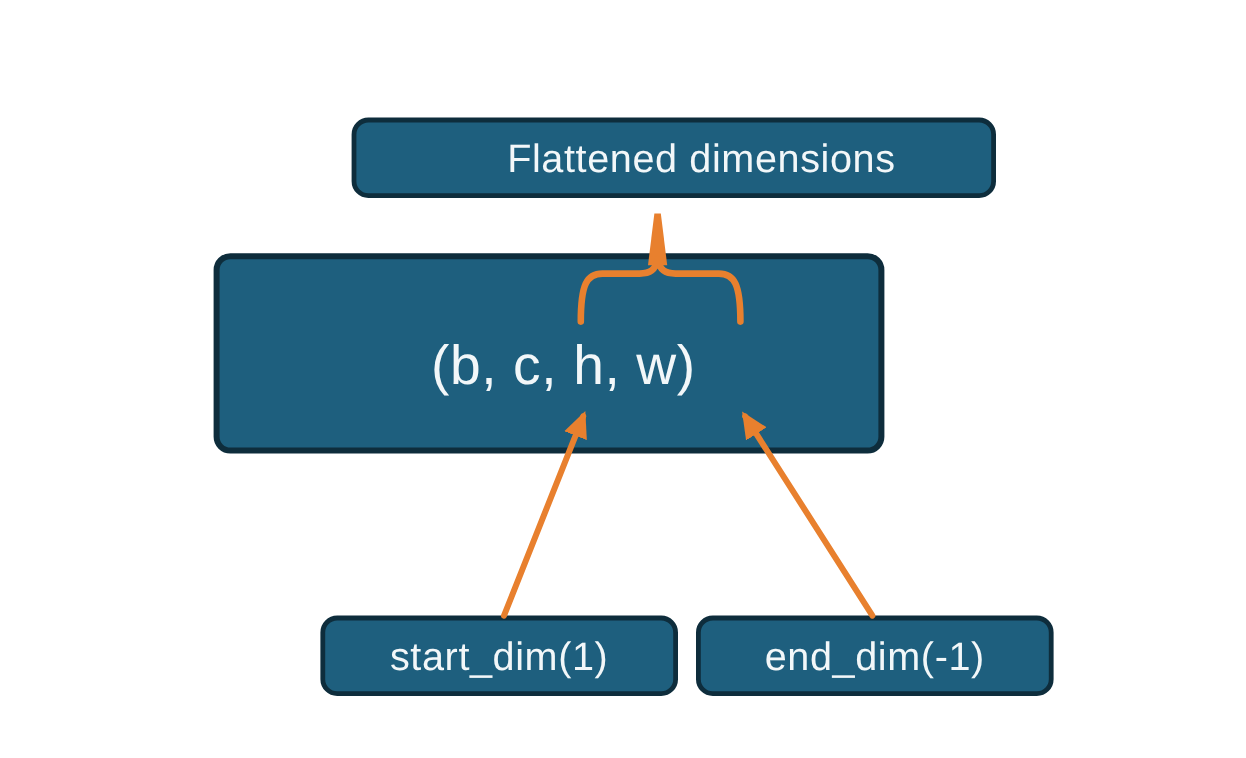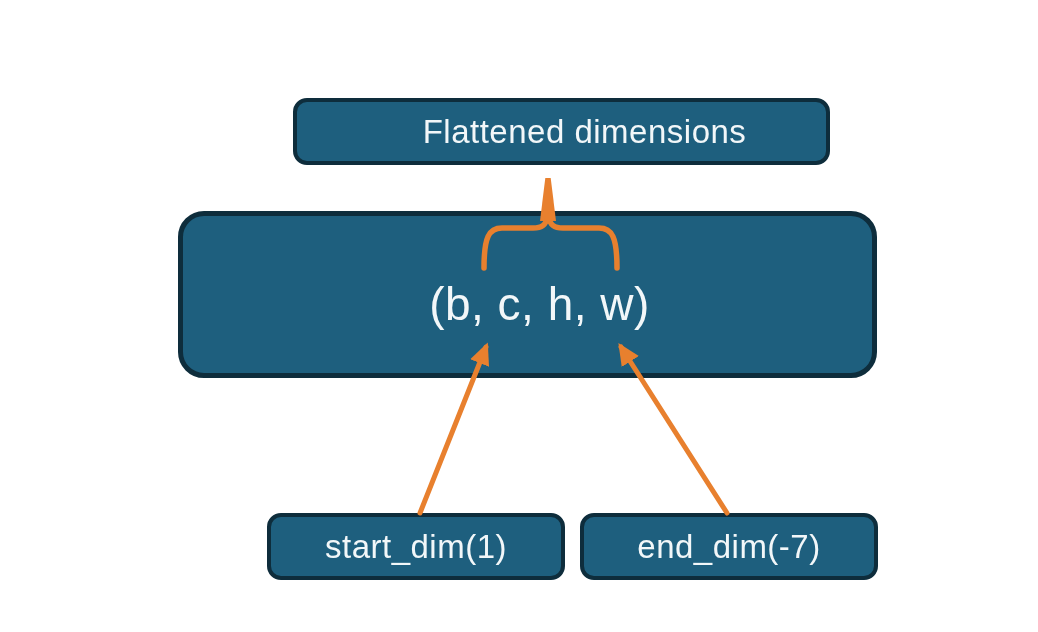--- a/index.html
+++ b/index.html
@@ -32,23 +32,23 @@
     color: var(--text-color);
   }
   .top-box {
     left: 293px; top: 98px;
     width: 537px; height: 67px;
     font-size: 33px;
     padding-left: 46px;
   }
   .big-box {
     left: 178px; top: 211px;
-    width: 699px; height: 167px;
+    width: 559px; height: 167px;
     border-width: 5px;
-    border-radius: 26px;
+    border-radius: 14px;
     font-size: 46px;
     padding-top: 18px;
     padding-left: 24px;
   }
   .small-box {
     top: 513px;
     width: 298px; height: 67px;
     font-size: 33px;
   }
   .start-box { left: 267px; }
@@ -79,21 +79,21 @@
 
   <div class="box big-box">
     <span>(b, c, h, w)</span>
   </div>
 
   <div class="box small-box start-box">
     <span>start_dim(1)</span>
   </div>
 
   <div class="box small-box end-box">
-    <span>end_dim(-7)</span>
+    <span>end_dim(-1)</span>
   </div>
 
   <svg class="overlay" viewBox="0 0 1038 632" xmlns="http://www.w3.org/2000/svg">
     <defs>
       <marker id="arrowhead" viewBox="0 0 10 10" refX="7.5" refY="5" markerWidth="4.6" markerHeight="4.6" markerUnits="strokeWidth" orient="auto">
         <path d="M0,0.6 L9.6,5 L0,9.4 z" class="orange-fill"></path>
       </marker>
     </defs>
 
     <polygon class="orange-fill" points="545.3,178 550.7,178 556,221 540,221"></polygon>

